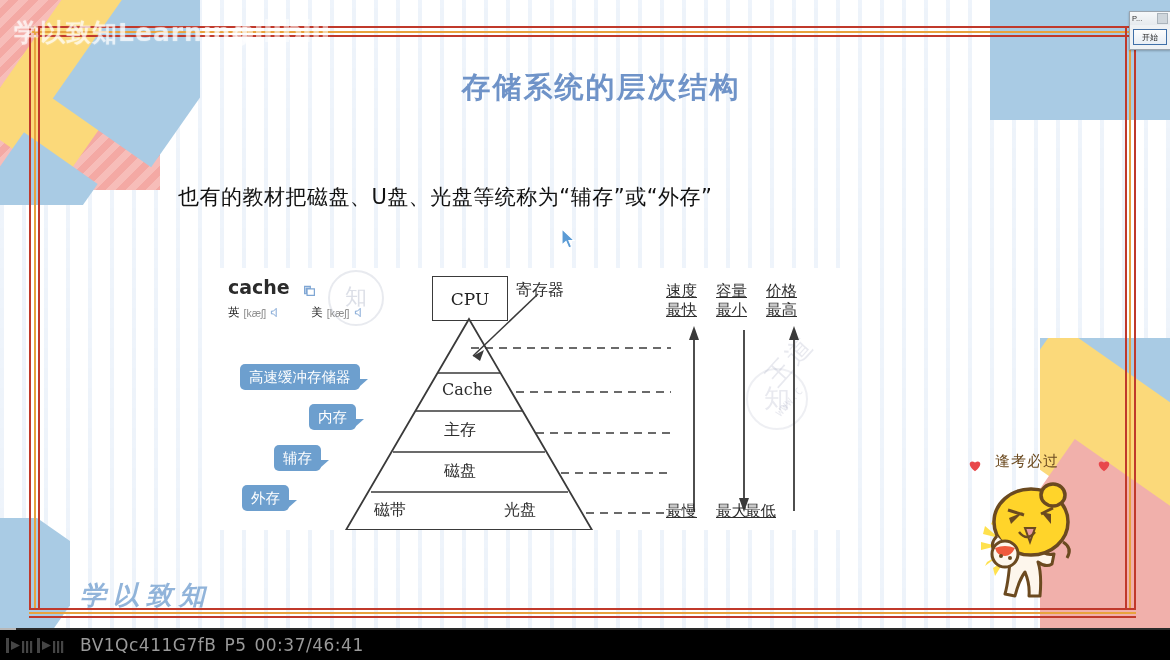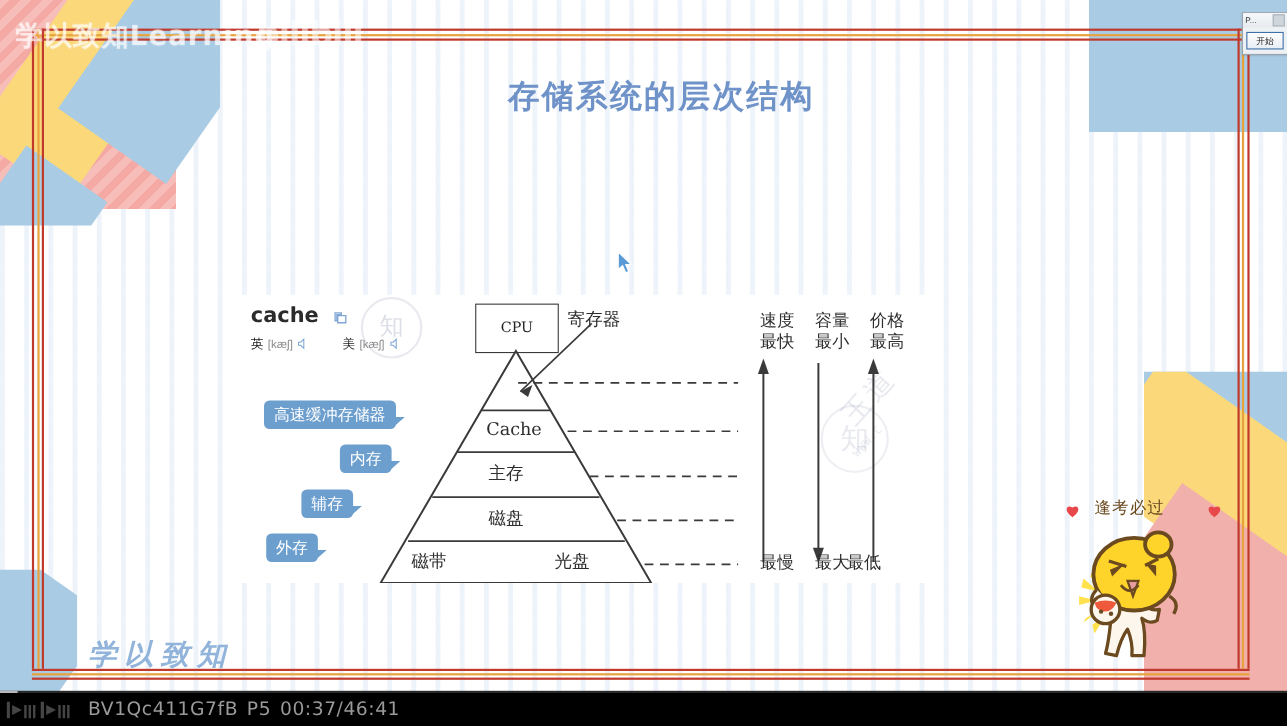--- a/index.html
+++ b/index.html
@@ -93,29 +93,29 @@
   .tag::after{
     content:"";position:absolute;right:-8px;bottom:3px;
     border-top:8px solid #6d9fce;border-right:9px solid transparent;
   }
 
   
   .pyr-label{position:absolute;font-size:16px;color:#2e2e2e;white-space:nowrap;
      font-family:"DejaVu Serif","Liberation Serif",serif;}
   .cpu-box{
     position:absolute;left:216px;top:8px;width:74px;height:43px;border:1.6px solid #3a3a3a;
-    display:flex;align-items:center;justify-content:center;font-size:13px;color:#222;
+    display:flex;align-items:center;justify-content:center;font-size:17px;color:#222;
     font-family:"DejaVu Serif","Liberation Serif",serif;background:#fff;
   }
   .reg-label{position:absolute;left:300px;top:12px;font-size:16px;color:#2e2e2e;
     font-family:"DejaVu Sans","Liberation Sans",sans-serif;}
 
   
-  .axis-col{position:absolute;text-align:right;font-size:15.5px;color:#2e2e2e;line-height:19px;
-    font-family:"DejaVu Sans","Liberation Sans",sans-serif;white-space:nowrap;}
+  .axis-col{position:absolute;text-align:left;font-size:15.5px;color:#2e2e2e;line-height:19px;
+    font-family:"DejaVu Sans","Liberation Sans",sans-serif;white-space:nowrap;text-decoration:underline;}
 
   
   .mascot{position:absolute;left:975px;top:470px;width:115px;height:135px;}
   .mascot-title{position:absolute;left:995px;top:452px;font-size:15px;font-weight:normal;color:#6b4a20;
     font-family:"DejaVu Sans",sans-serif;letter-spacing:1px;white-space:nowrap;}
   .heart{position:absolute;width:13px;height:12px;}
 
   
   .calli{
     position:absolute;left:80px;top:578px;font-size:26px;color:#7fa8d4;opacity:.85;
@@ -201,20 +201,21 @@
   <div class="frame frame-v" style="right:34px;top:26px;bottom:52px;background:#c0392b;"></div>
   <div class="frame frame-v" style="right:39px;top:26px;bottom:52px;background:#e8a23d;"></div>
   <div class="frame frame-v" style="right:43px;top:26px;bottom:52px;background:#c0392b;"></div>
   <div class="frame frame-h" style="left:29px;bottom:50px;right:34px;background:#c0392b;"></div>
   <div class="frame frame-h" style="left:29px;bottom:46px;right:34px;background:#e8a23d;"></div>
   <div class="frame frame-h" style="left:29px;bottom:42px;right:34px;background:#c0392b;"></div>
 
   <div class="title">存储系统的层次结构</div>
 
   <div class="body-text">
+    <div>也有的教材把磁盘、U盘、光盘等统称为“辅存”或“外存”</div>
   </div>
 
   <div class="diagram">
 
     <div class="dict">
       <div>
         <span class="word">cache</span>
         <span class="copy-ico">
           <svg width="13" height="13" viewBox="0 0 16 16">
             <path d="M2 3 h7 v2 h-5 v7 h-2 z M5 6 h9 v8 h-9 z" fill="none" stroke="#7fa6d4" stroke-width="1.5"></path>

